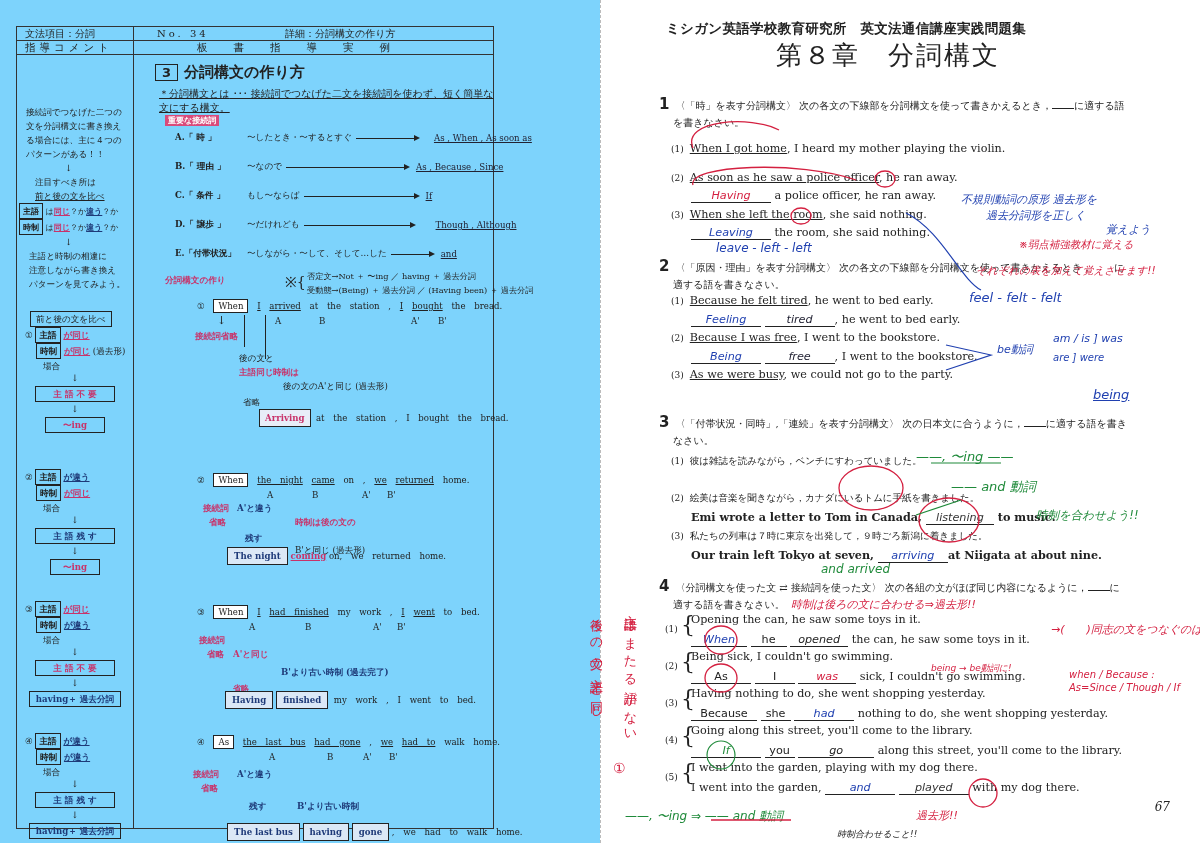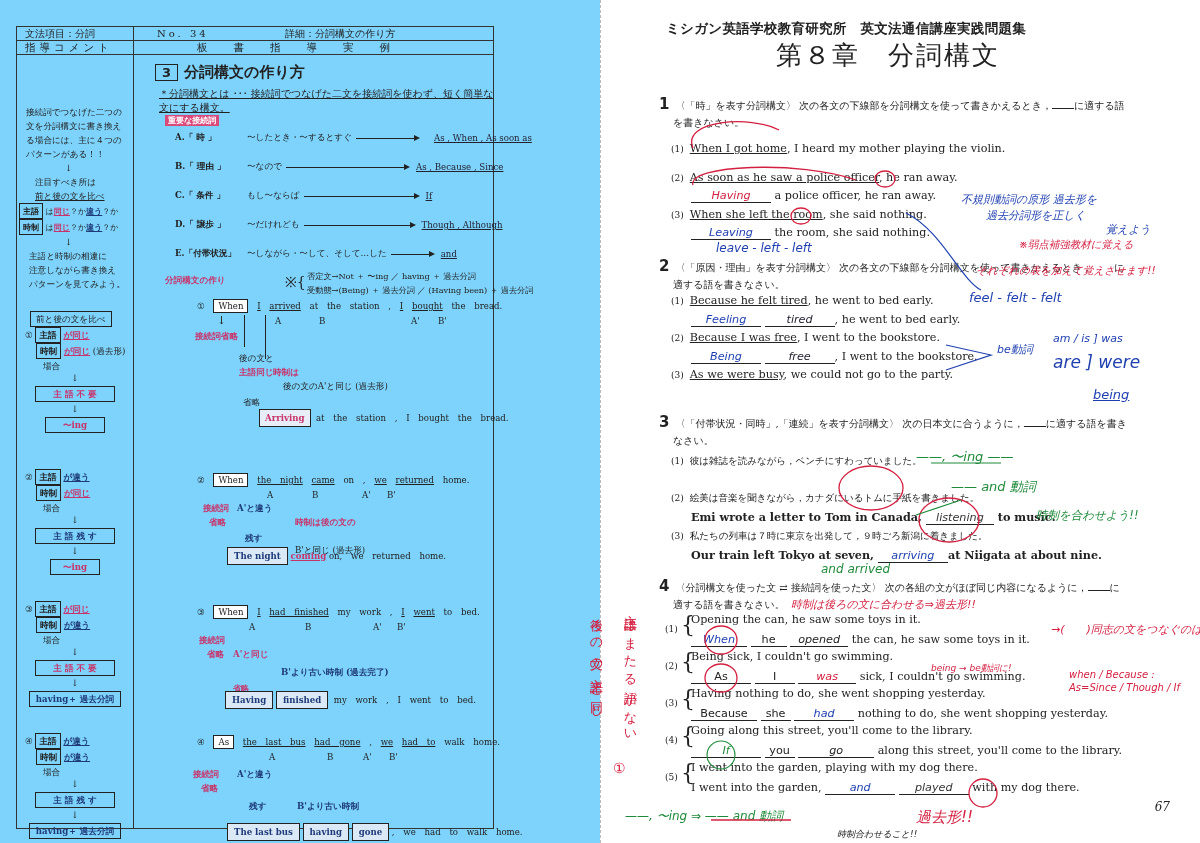--- a/index.html
+++ b/index.html
@@ -158,21 +158,21 @@
       <div class="conj-row" style="top:133px">
           <span class="lbl">C.「 条件 」</span>
           <span>もし〜ならば</span>
           <span class="arrow" style="width:112px"></span>
           <span class="words" style="margin-left:6px">If</span>
         </div>
       <div class="conj-row" style="top:162px">
           <span class="lbl">D.「 譲歩 」</span>
           <span>〜だけれども</span>
           <span class="arrow" style="width:108px"></span>
-          <span class="words" style="margin-left:6px">Though , Although</span>
+          <span class="words" style="margin-left:20px">Though , Although</span>
         </div>
       <div class="conj-row" style="top:191px">
           <span class="lbl">E.「付帯状況」</span>
           <span>〜しながら・〜して、そして…した</span>
           <span class="arrow" style="width:40px"></span>
           <span class="words" style="margin-left:6px">and</span>
         </div>
 
       <div class="abs pink" style="left:30px;top:218px;font-size:8.6px">分詞構文の作り</div>
       <div class="abs" style="left:150px;top:215px;font-size:14px">※{</div>
@@ -308,21 +308,21 @@
   </div>
   <div class="hand hand-red" style="left:375px;top:264px;font-size:10.5px">それぞれの表を加えて覚えさせます!!</div>
   <div class="q" style="top:294px"><span class="n">(1)</span><span class="ul">Because he felt tired</span><span>, he went to bed early.</span></div>
   <div class="q" style="top:313px;left:90px"><span class="ans hand-blue" style="width:70px">Feeling</span> <span class="ans" style="width:70px;color:#223">tired</span><span>, he went to bed early.</span></div>
   <div class="q" style="top:331px"><span class="n">(2)</span><span class="ul">Because I was free</span><span>, I went to the bookstore.</span></div>
   <div class="q" style="top:350px;left:90px"><span class="ans hand-blue" style="width:70px">Being</span> <span class="ans" style="width:70px;color:#223">free</span><span>, I went to the bookstore.</span></div>
   <div class="q" style="top:368px"><span class="n">(3)</span><span class="ul">As we were busy</span><span>, we could not go to the party.</span></div>
   <div class="hand hand-blue" style="left:368px;top:290px;font-size:13px">feel - felt - felt</div>
   <div class="hand hand-blue" style="left:396px;top:342px;font-size:11px">be動詞</div>
   <div class="hand hand-blue" style="left:452px;top:332px;font-size:11px">am / is ] was</div>
-  <div class="hand hand-blue" style="left:452px;top:352px;font-size:17px">are ] were</div>
+  <div class="hand hand-blue" style="left:452px;top:352px;font-size:10px">are ] were</div>
   <div class="hand hand-blue" style="left:492px;top:387px;font-size:13px;text-decoration:underline">being</div>
 
   <div class="qhead" style="top:414px">
     <span class="qn">3</span><span>〈「付帯状況・同時」,「連続」を表す分詞構文〉</span>
     <span>次の日本文に合うように，</span><span class="blank"></span><span>に適する語を書き</span><br>
     <span style="padding-left:14px">なさい。</span>
   </div>
   <div class="q" style="top:455px;font-size:9.5px"><span class="n">(1)</span><span>彼は雑誌を読みながら，ベンチにすわっていました。</span></div>
   <div class="q" style="top:492px;font-size:9.5px"><span class="n">(2)</span><span>絵美は音楽を聞きながら，カナダにいるトムに手紙を書きました。</span></div>
   <div class="q" style="top:510px;left:90px;font-weight:bold"><span>Emi wrote a letter to Tom in Canada,</span> <span class="ans" style="width:68px;font-weight:normal;color:#333">listening</span> <span>to music.</span></div>
@@ -369,21 +369,21 @@
     <div class="q" style="left:90px;top:744px"><span class="ans hand-green" style="width:70px">If</span> <span class="ans" style="width:30px;font-style:normal">you</span> <span class="ans" style="width:76px">go</span> <span>along this street, you'll come to the library.</span></div>
   </div>
   <div>
     <span class="brace" style="left:80px;top:762px">{</span>
     <span class="q" style="left:64px;top:772px;font-size:9px">(5)</span>
     <div class="q" style="left:90px;top:761px">I went into the garden, playing with my dog there.</div>
     <div class="q" style="left:90px;top:781px"><span>I went into the garden,</span> <span class="ans hand-blue" style="width:70px">and</span> <span class="ans" style="width:70px;color:#333">played</span> <span>with my dog there.</span></div>
   </div>
 
   <div class="hand hand-green" style="left:24px;top:808px;font-size:12px">——, 〜ing ⇒ —— and 動詞</div>
-  <div class="hand hand-red" style="left:315px;top:808px;font-size:15px">過去形!!</div>
+  <div class="hand hand-red" style="left:315px;top:808px;font-size:11px">過去形!!</div>
   <div class="hand" style="left:236px;top:828px;font-size:9px;color:#222">時制合わせること!!</div>
 
   <div class="vert hand-red" style="left:-14px;top:608px;font-size:13px">後ろの文の主語と同じ</div>
   <div class="vert hand-red" style="left:20px;top:604px;font-size:13px">主語はまたる語がない</div>
   <div class="abs hand-red" style="left:12px;top:760px;font-size:14px">①</div>
 
   <div class="pageno">67</div>
 
   <svg class="ink" width="600" height="843">
     <g fill="none" stroke="#d42040" stroke-width="1.3">

